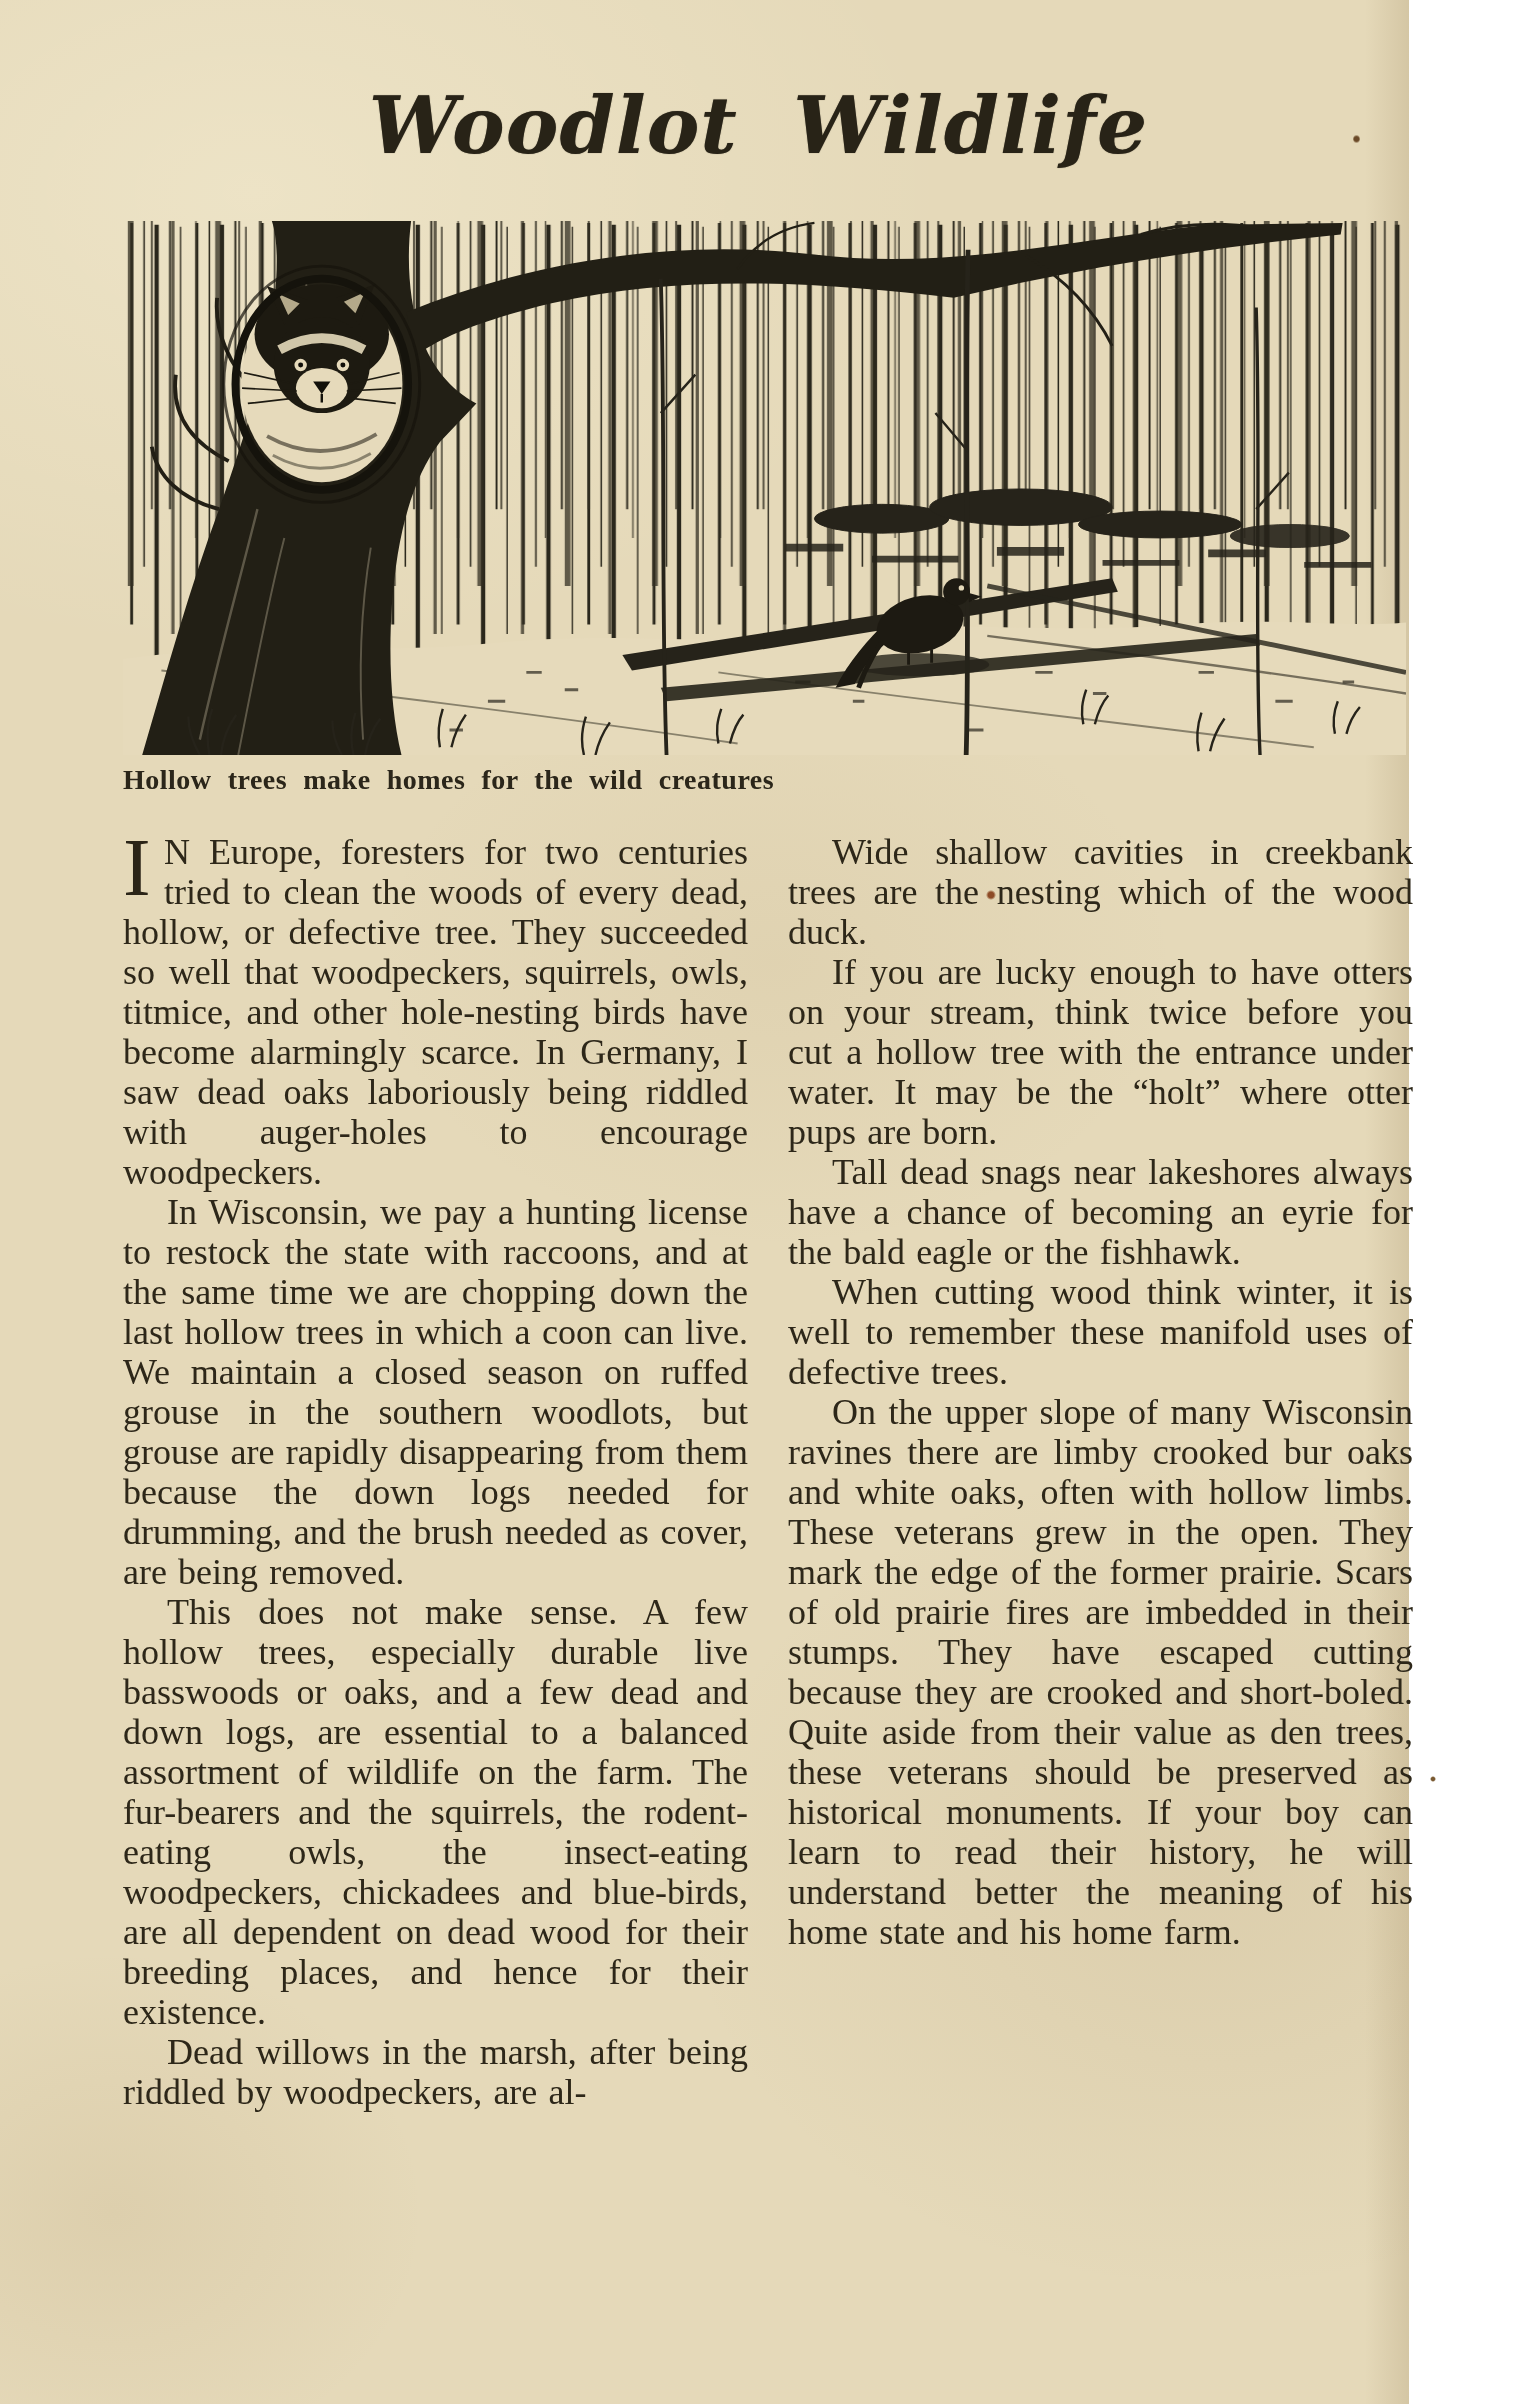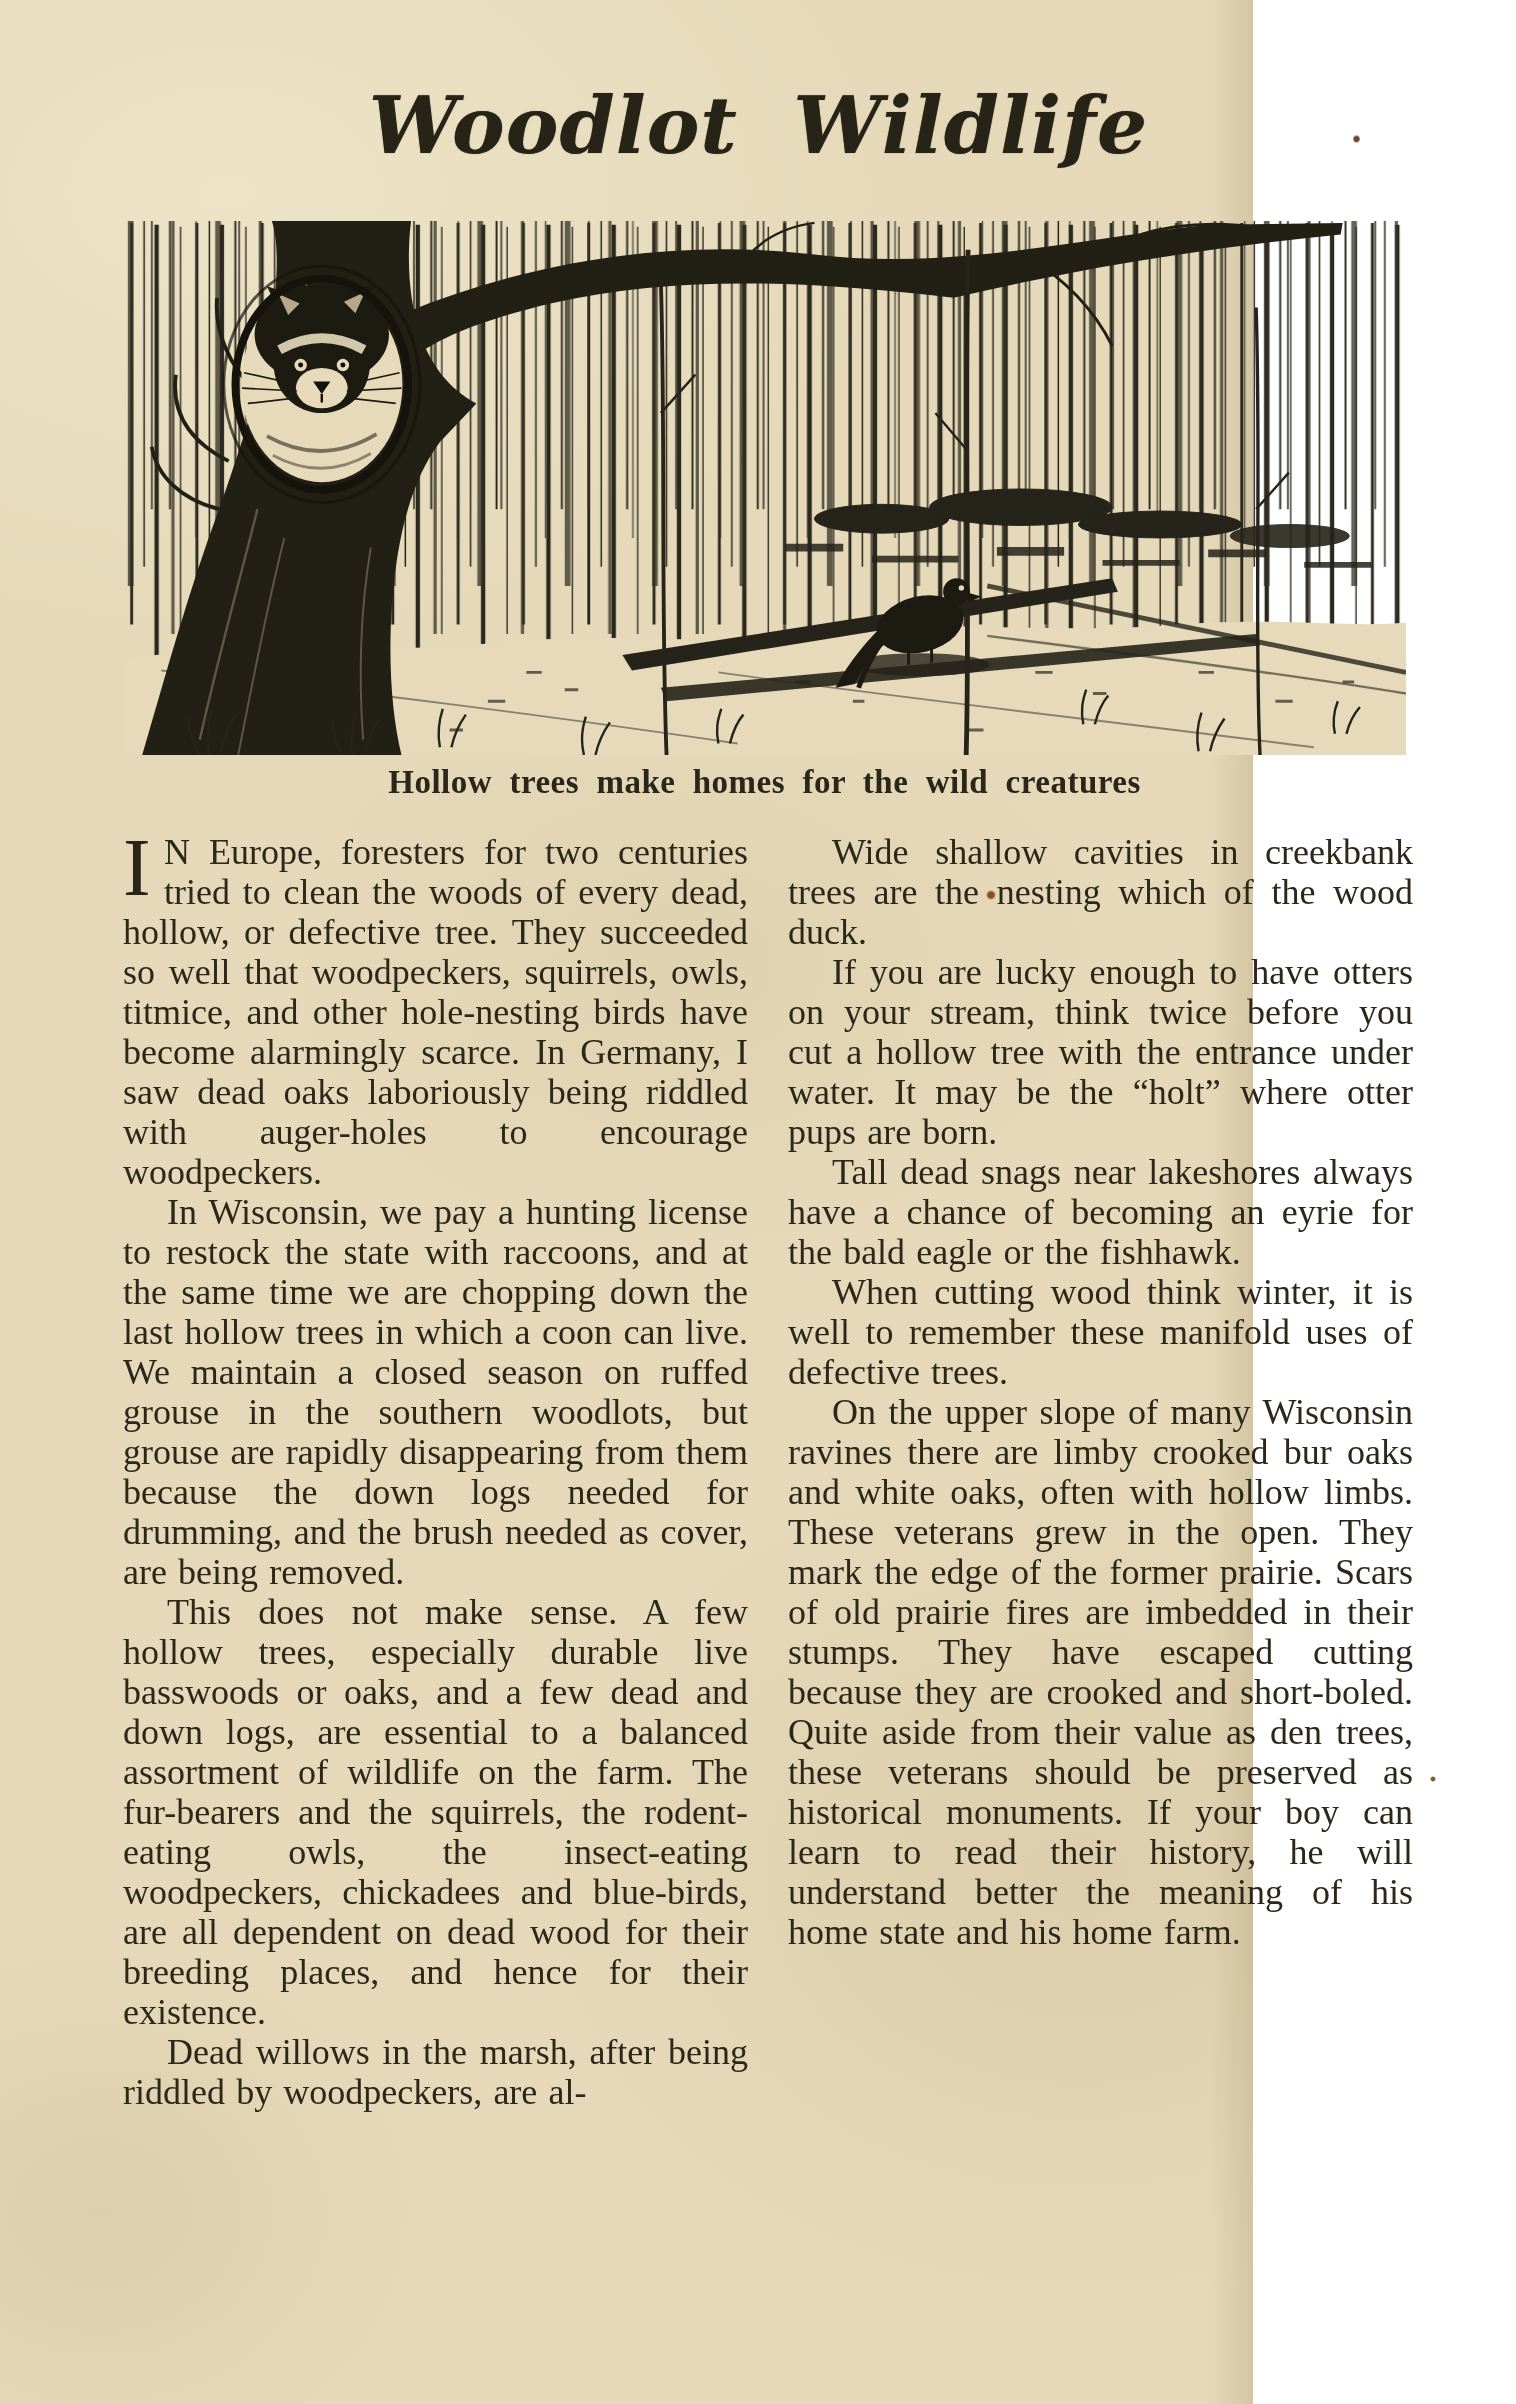--- a/index.html
+++ b/index.html
@@ -2,21 +2,21 @@
 <html><head>
 <meta charset="utf-8">
 <style>
   html,body{margin:0;padding:0;}
   body{
     width:1517px;height:2405px;
     font-family:"Liberation Serif", serif;
     overflow:hidden;
   }
   .page{
-    position:relative;width:1253px;height:2405px;
+    position:relative;width:1409px;height:2405px;
     background:
       linear-gradient(to left, rgba(125,100,55,0.16), rgba(125,100,55,0) 44px),
       radial-gradient(1153px 769px at 18% 8%, rgba(255,250,228,0.30), rgba(255,250,228,0) 60%),
       radial-gradient(865px 672px at 86% 78%, rgba(140,110,60,0.10), rgba(140,110,60,0) 62%),
       radial-gradient(672px 480px at 55% 40%, rgba(150,120,70,0.07), rgba(150,120,70,0) 60%),
       radial-gradient(480px 403px at 8% 92%, rgba(150,118,66,0.10), rgba(150,118,66,0) 65%),
       #e5d9b9;
   }
   .title{
     position:absolute;top:83px;left:0;width:1517px;margin:0;
@@ -28,22 +28,21 @@
     color:#28231733;
     color:#282317;
     text-shadow:0 0 1px rgba(40,35,23,.55);
   }
   .illustration{
     position:absolute;left:123px;top:221px;width:1283px;height:534px;margin:0;
   }
   .illustration svg{display:block;width:100%;height:100%;}
   .caption{
     position:absolute;top:764px;left:123px;width:1283px;margin:0;
-    text-align:center;
-    font-weight:bold;font-size:33px;color:#2b261a;
+    font-weight:bold;font-size:28px;color:#2b261a;
     word-spacing:8.6px;letter-spacing:0.5px;
   }
   .columns{
     position:absolute;left:123px;top:832px;width:1291px;
     display:flex;gap:40px;
   }
   .col{width:625px;}
   .col p{
     margin:0;
     font-size:36px;line-height:40px;

